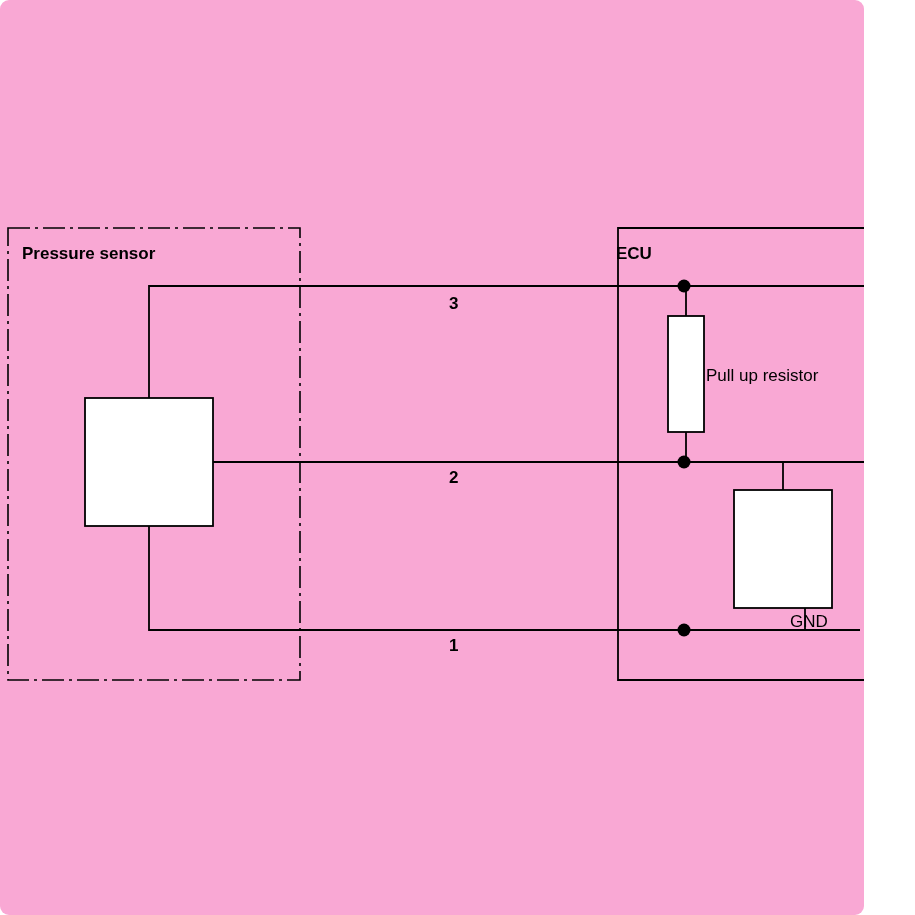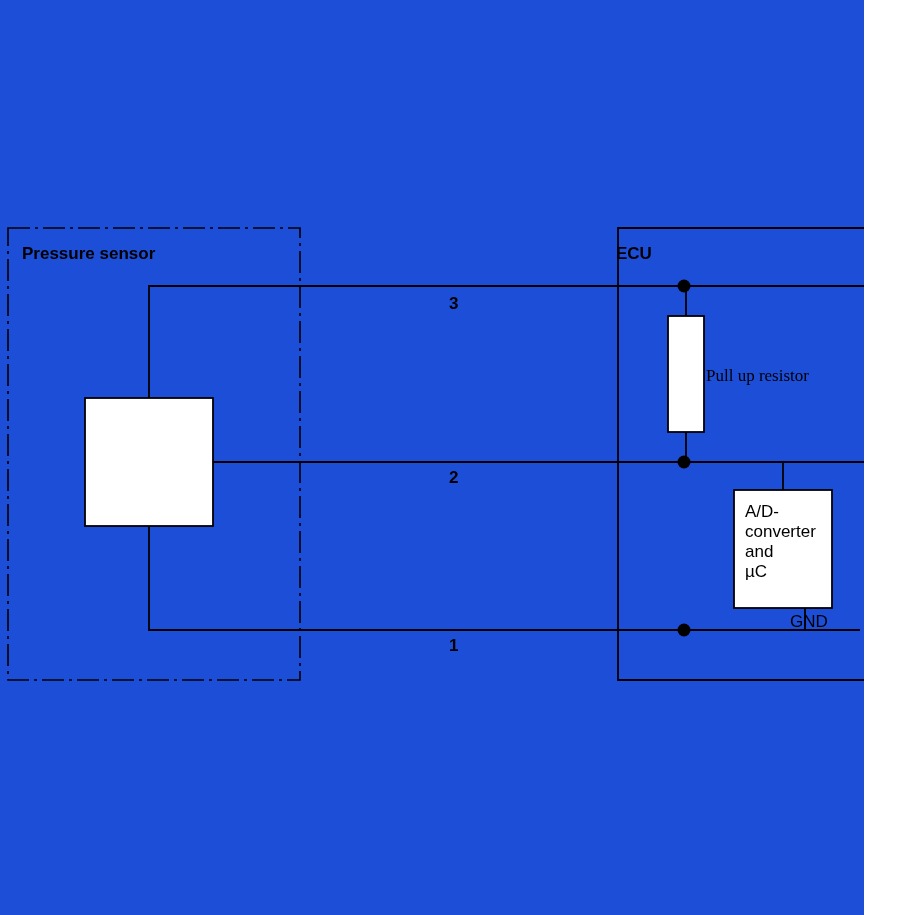--- a/index.html
+++ b/index.html
@@ -7,22 +7,23 @@
     padding: 0;
     background: #ffffff;
   }
   body {
     font-family: "Liberation Sans", sans-serif;
   }
   #canvas {
     position: relative;
     width: 864px;
     height: 915px;
-    background: #1d4ed8;
+    background: #f9a8d4;
     overflow: hidden;
+    border-radius: 9px;
   }
   .lbl {
     position: absolute;
     font-family: "Liberation Sans", sans-serif;
     font-size: 17px;
     color: #000000;
     white-space: pre;
     line-height: 1.18;
   }
   .bold {
@@ -85,26 +86,20 @@
   <div class="lbl bold" style="left:22px; top:244px;">Pressure sensor</div>
 
   <div class="lbl bold" style="left:616px; top:244px;">ECU</div>
 
   <div class="lbl num" style="left:449px; top:294px;">3</div>
 
   <div class="lbl num" style="left:449px; top:468px;">2</div>
 
   <div class="lbl num" style="left:449px; top:636px;">1</div>
 
-  <div class="lbl" style="left:706px; top:366px;font-family:Liberation Serif, serif;">Pull up resistor</div>
+  <div class="lbl" style="left:706px; top:366px;">Pull up resistor</div>
 
-  <div style="position:absolute; left:745px; top:502px;">
-    <div class="lbl" style="position:relative; left:0; top:0;">A/D-</div>
-    <div class="lbl" style="position:relative; left:0; top:0;">converter</div>
-    <div class="lbl" style="position:relative; left:0; top:0;">and</div>
-    <div class="lbl" style="position:relative; left:0; top:0;">µC</div>
-  </div>
 
 
 
   <div class="lbl" style="left:790px; top:612px;">GND</div>
 
 </div>
 
 </body></html>

